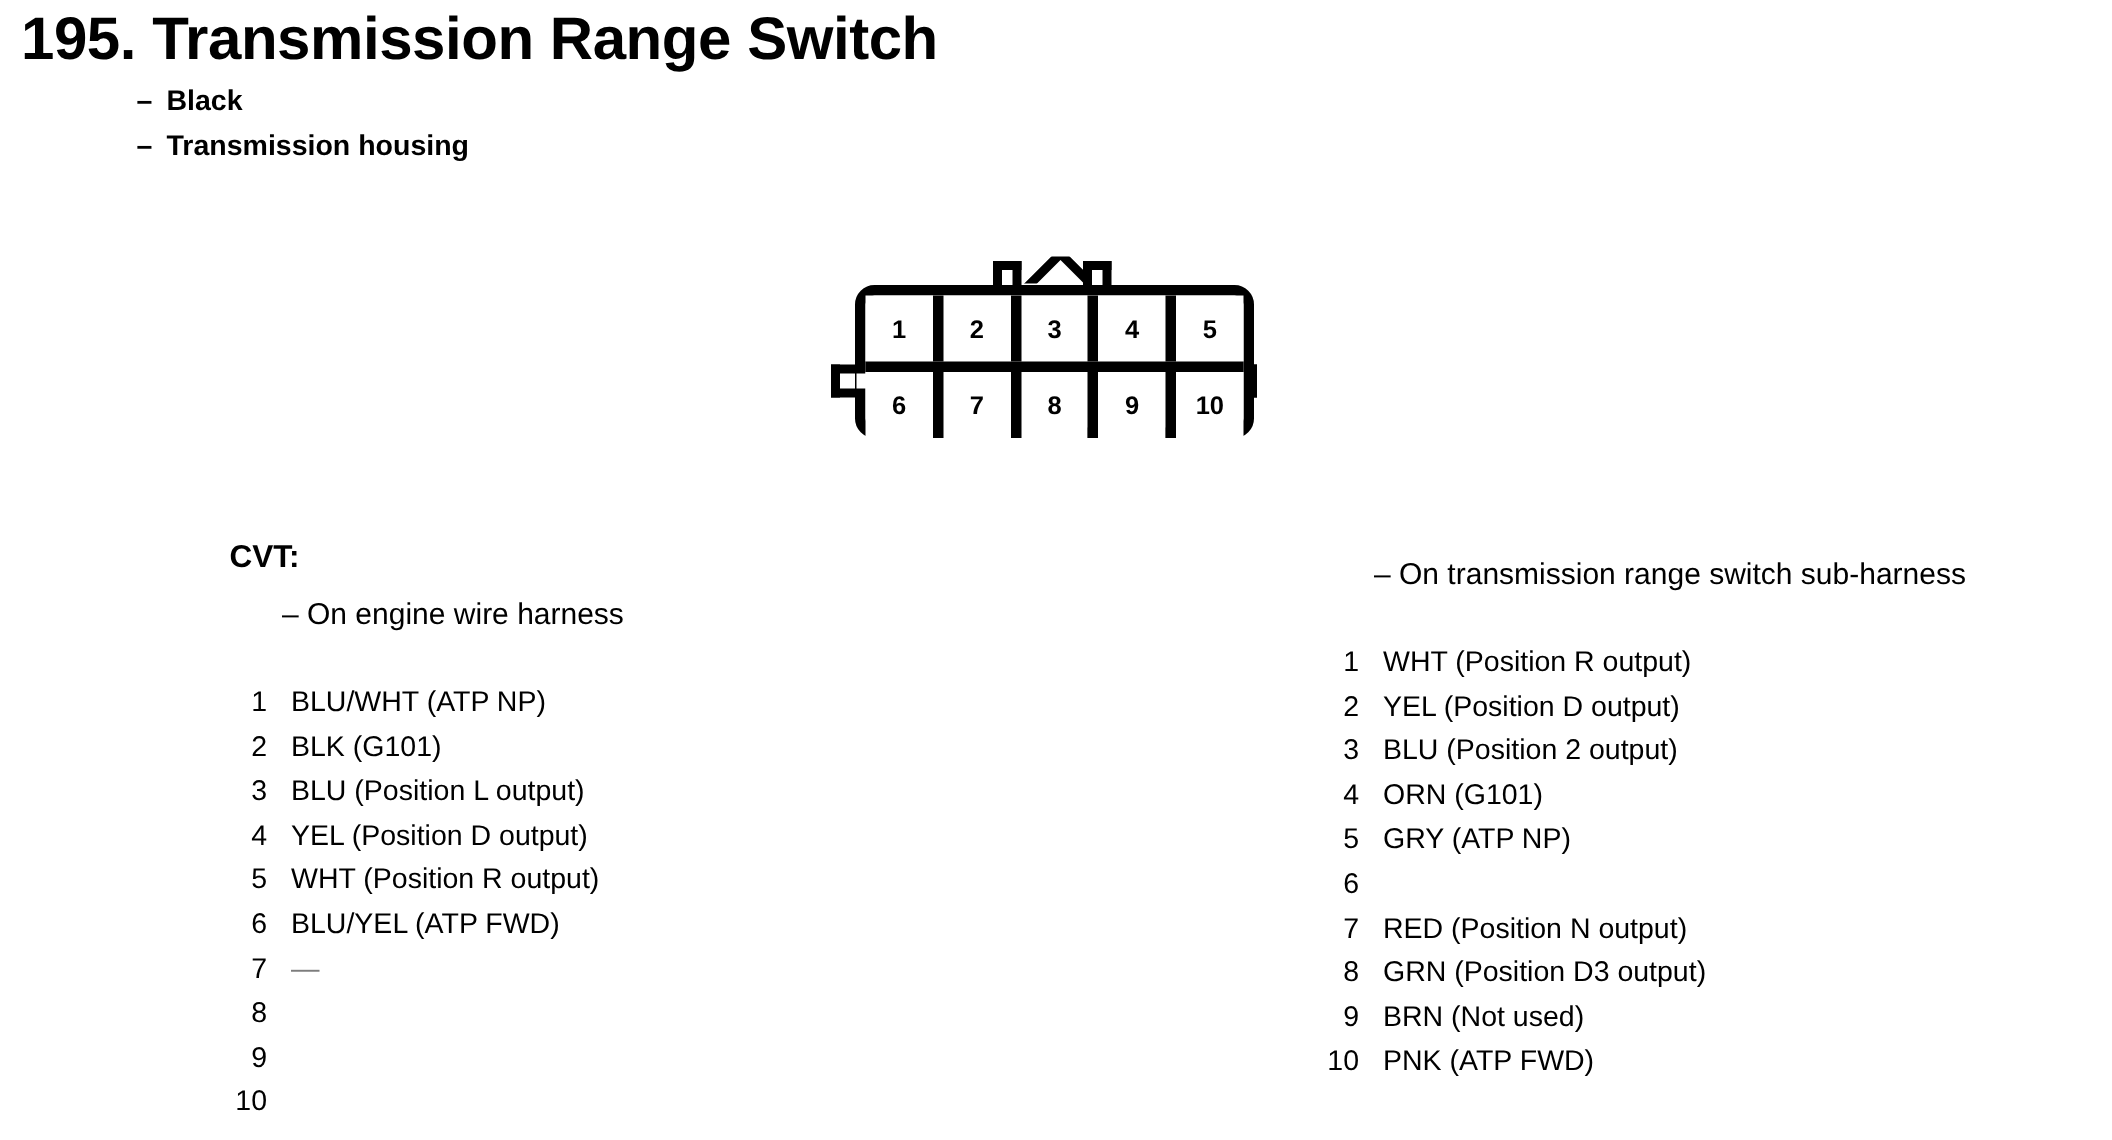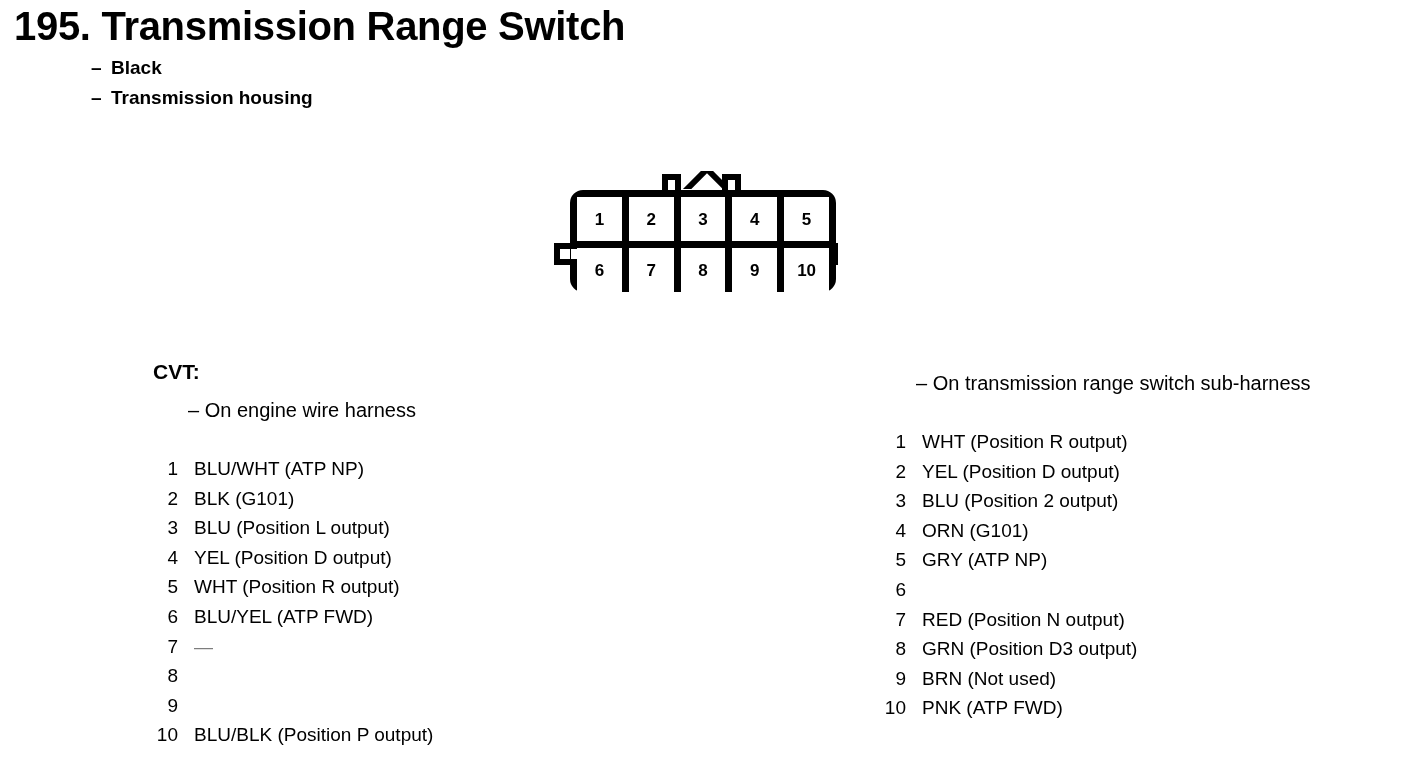--- a/index.html
+++ b/index.html
@@ -309,21 +309,20 @@
         <span class="pin-label empty">—</span>
       </div>
     <div class="pin-item">
         <span class="pin-number">8</span>
       </div>
     <div class="pin-item">
         <span class="pin-number">9</span>
       </div>
     <div class="pin-item">
         <span class="pin-number">10</span>
-        <span class="pin-label">BLU/BLK (Position P output)</span>
       </div>
   </div>
 </div>
 
 <div class="pin-column" id="column-except-cvt">
   <div class="column-subheading">– On transmission range switch sub-harness</div>
   <div class="pin-list">
     <div class="pin-item">
         <span class="pin-number">1</span>
         <span class="pin-label">WHT (Position R output)</span>

